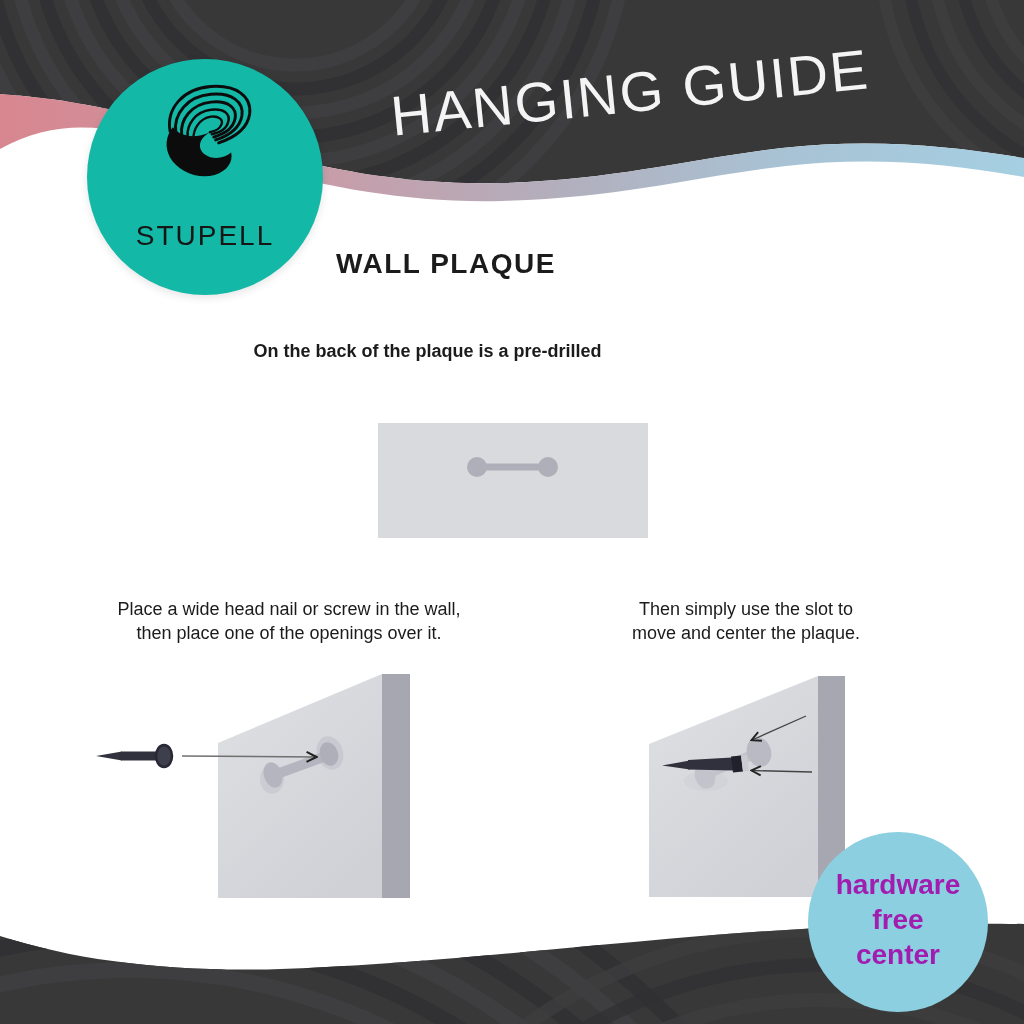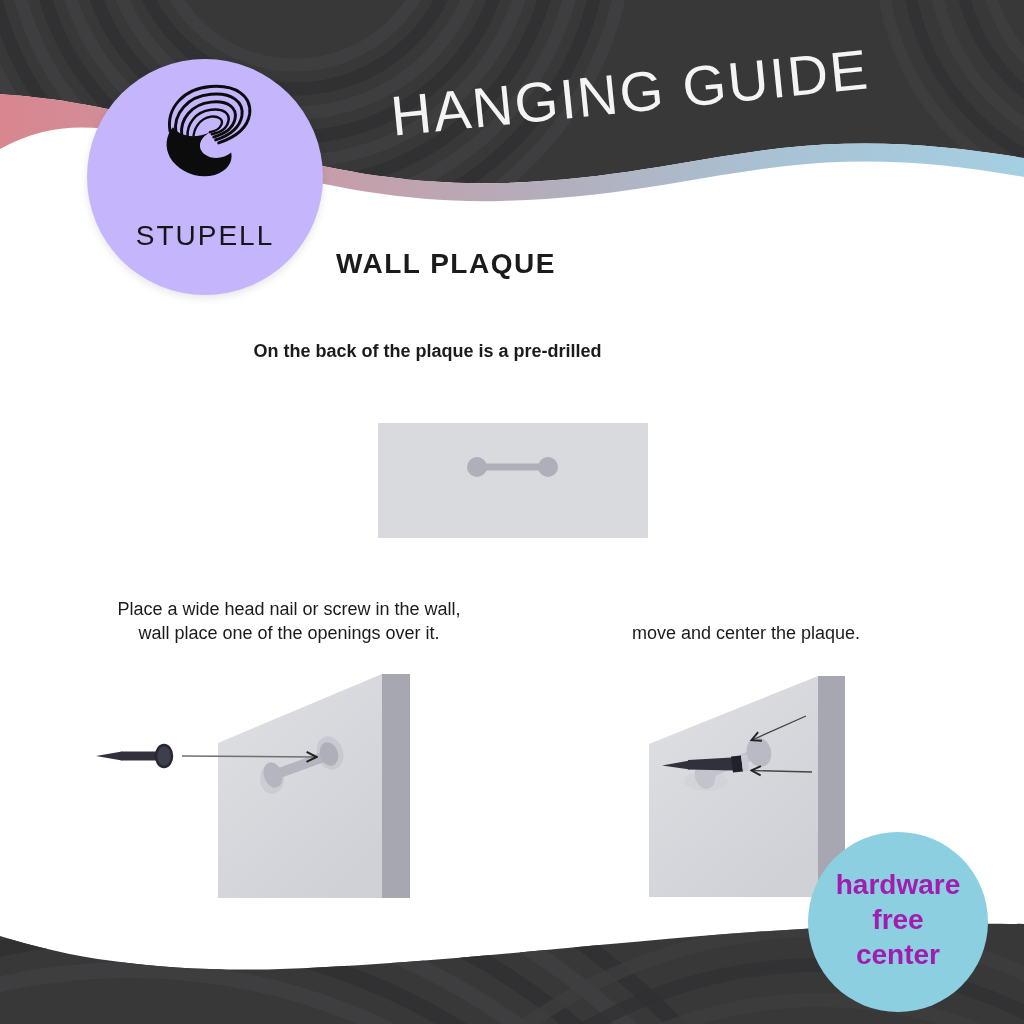--- a/index.html
+++ b/index.html
@@ -9,21 +9,21 @@
   }
   .art{position:absolute;left:0;top:0;width:1024px;height:1024px;}
   .txt{position:absolute;color:#1b1b1b;text-align:center;}
   .title{
     left:350px;top:64px;width:560px;line-height:58px;
     font-size:56px;font-weight:400;letter-spacing:2px;color:#f4f4f4;
     transform:rotate(-5.7deg);
   }
   .logo-circle{
     position:absolute;left:87px;top:59px;width:236px;height:236px;border-radius:50%;
-    background:#c4b5fd;box-shadow:0 3px 8px rgba(0,0,0,0.10);
+    background:#14b8a6;box-shadow:0 3px 8px rgba(0,0,0,0.10);
   }
   .logo-icon{position:absolute;left:50px;top:12px;width:136px;height:136px;}
   .brand-name{left:0;top:161px;width:236px;font-size:28px;font-weight:400;letter-spacing:2px;color:#161616;}
   .brand-tag{left:0;top:194px;width:236px;font-size:17px;font-weight:400;letter-spacing:3.5px;color:#242424;}
   .subtitle{left:0;top:248px;width:892px;font-size:28px;font-weight:700;letter-spacing:1.5px;}
   .intro{left:0;top:337px;width:855px;font-size:18px;font-weight:700;line-height:29px;}
   .col{width:420px;font-size:18px;font-weight:400;line-height:24px;}
   .col-left{left:79px;top:597px;}
   .col-right{left:536px;top:597px;}
   .badge-text{left:798px;top:867px;width:200px;font-size:28px;font-weight:700;line-height:35px;color:#a21caf;}
@@ -162,25 +162,25 @@
   <div class="txt title">HANGING GUIDE</div>
 
   <div class="txt subtitle">WALL PLAQUE</div>
 
   <div class="txt intro">
     <span>On the back of the plaque is a pre-drilled</span><br>
   </div>
 
   <div class="txt col col-left">
     <span>Place a wide head nail or screw in the wall,</span><br>
-    <span>wall place one of the openings over it.</span>
+    <span>then place one of the openings over it.</span>
   </div>
 
   <div class="txt col col-right">
-    <br>
+    <span>Then simply use the slot to</span><br>
     <span>move and center the plaque.</span>
   </div>
 
   <div class="txt badge-text">
     <span>hardware</span><br>
     <span>free</span><br>
     <span>center</span>
   </div>
 
 </div>

